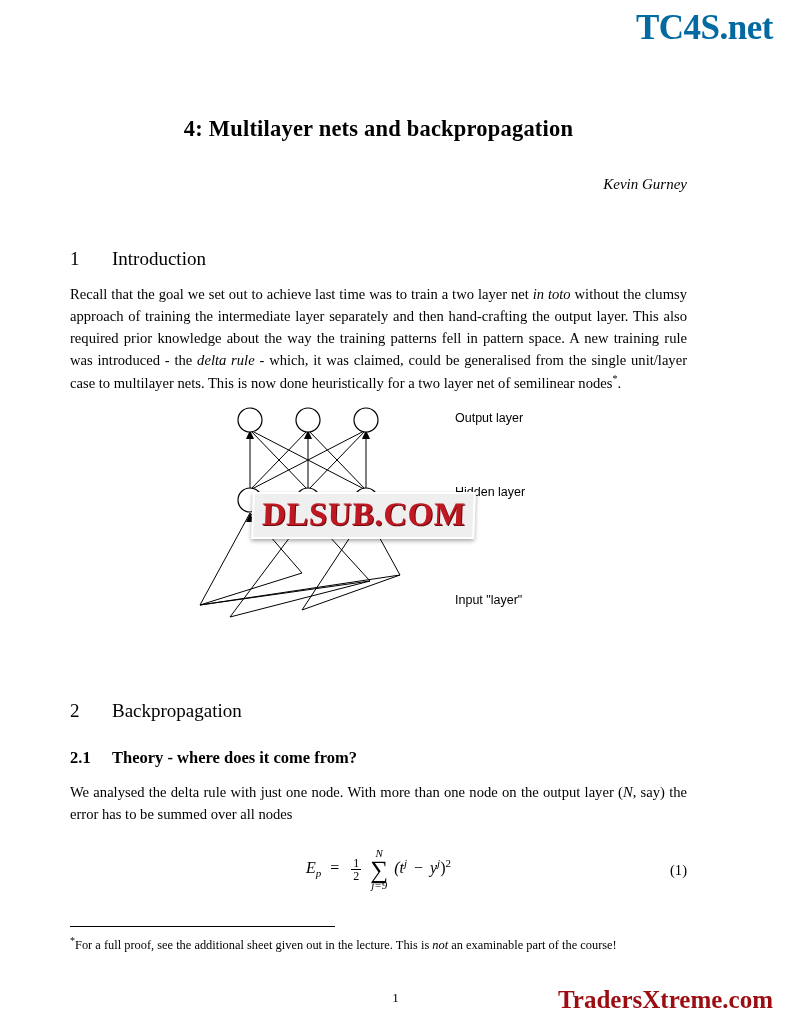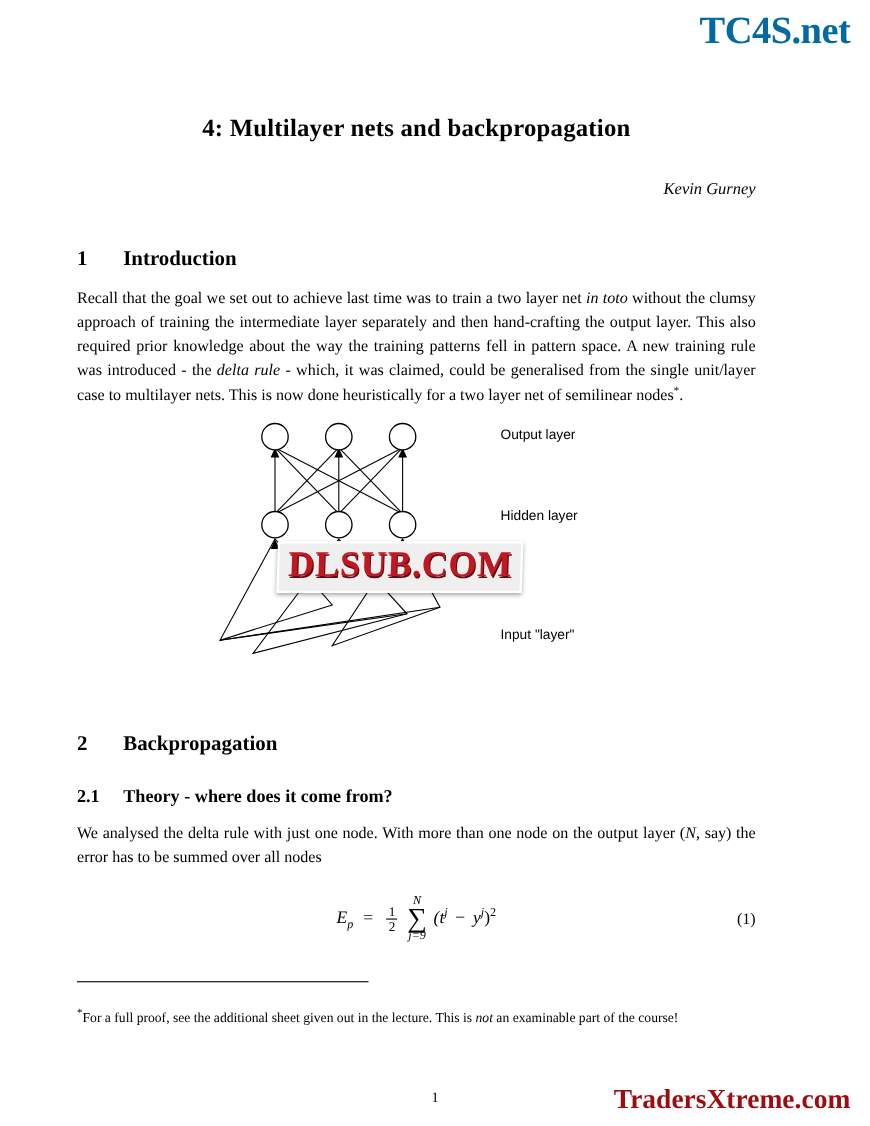--- a/index.html
+++ b/index.html
@@ -58,21 +58,21 @@
     padding: 2px 8px 4px 8px;
     box-shadow: 0 2px 4px rgba(0,0,0,0.35);
     text-shadow: 1px 1px 0 #6b0a0e;
     transform: skewX(-2deg);
   }
 
   
   .content {
     position: absolute;
     left: 70px;
-    top: 4px;
+    top: 16px;
     width: 617px;
   }
   h1.doc-title {
     font-size: 22.5px;
     font-weight: bold;
     text-align: center;
     margin: 100px 0 0 0;
     letter-spacing: 0.2px;
   }
   .author {
@@ -82,22 +82,22 @@
     margin-top: 34px;
   }
   .affil {
     text-align: center;
     font-size: 15px;
     margin-top: 34px;
     line-height: 1.35;
   }
   h2.section {
     font-size: 19px;
-    font-weight: bold;
-    margin: 44px 0 0 0;
+    font-weight: normal;
+    margin: 55px 0 0 0;
   }
   h2.section .num {
     display: inline-block;
     width: 42px;
   }
   h3.subsection {
     font-size: 16.5px;
     font-weight: bold;
     margin: 26px 0 0 0;
   }
@@ -178,21 +178,21 @@
   
   .fn-rule {
     width: 265px;
     height: 0;
     border-top: 1px solid #000;
     margin-top: 26px;
   }
   .footnote {
     font-size: 12.4px;
     line-height: 1.45;
-    margin-top: 22px;
+    margin-top: 7px;
     text-align: justify;
   }
   .pagenum {
     position: absolute;
     left: 0;
     right: 0;
     top: 990px;
     text-align: center;
     font-size: 13px;
   }

